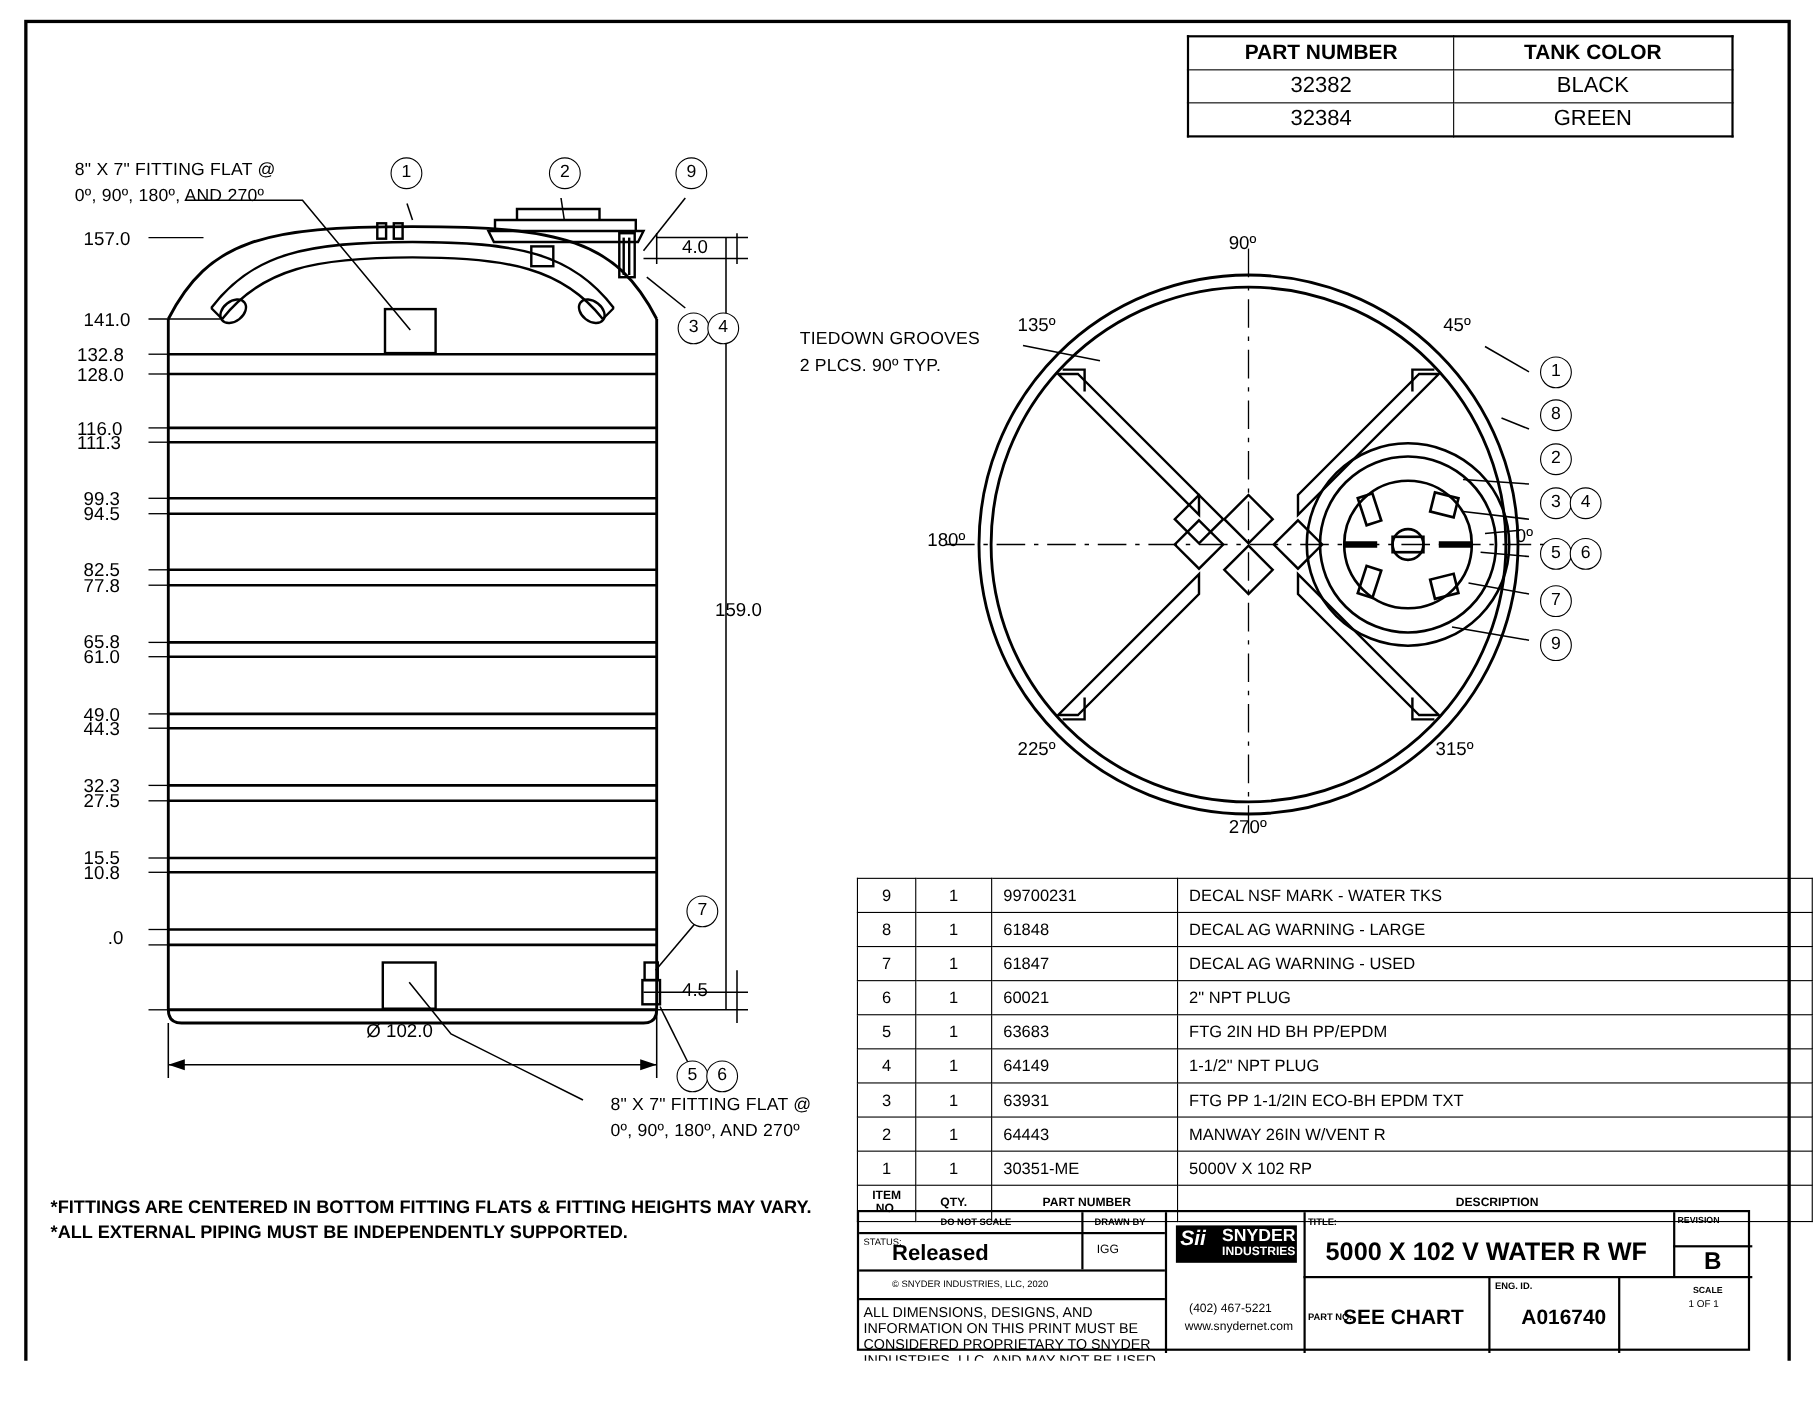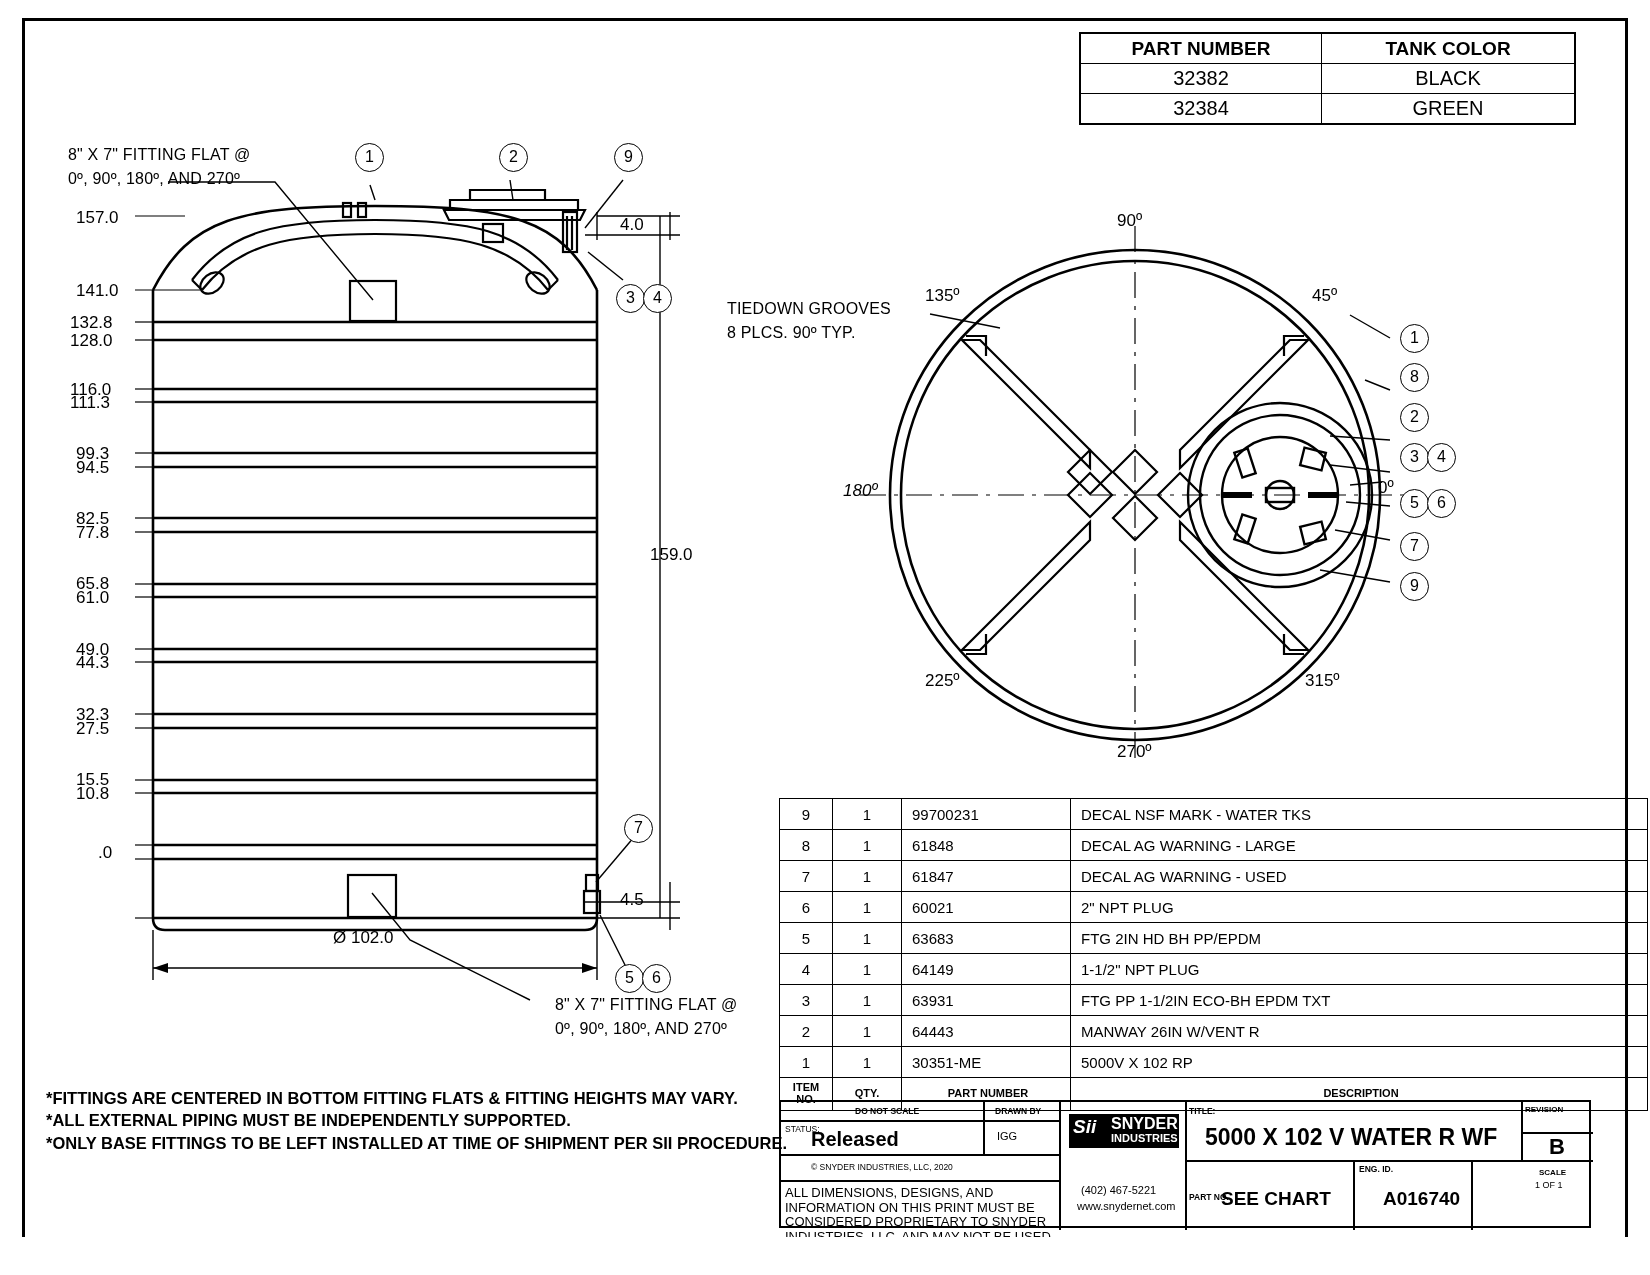--- a/index.html
+++ b/index.html
@@ -276,28 +276,28 @@
     </g>
 
     <g stroke="#000" stroke-width="1.4">
       <line x1="560" y1="275" x2="592" y2="272"></line>
     </g>
   </svg>
 
   <div class="abs dim" style="left:1117px;top:211px;">90º</div>
   <div class="abs dim" style="left:925px;top:286px;">135º</div>
   <div class="abs dim" style="left:1312px;top:286px;">45º</div>
-  <div class="abs dim" style="left:843px;top:481px;font-style:italic;">180º</div>
+  <div class="abs dim" style="left:843px;top:481px;">180º</div>
   <div class="abs dim" style="left:1378px;top:478px;">0º</div>
   <div class="abs dim" style="left:925px;top:671px;">225º</div>
   <div class="abs dim" style="left:1305px;top:671px;">315º</div>
   <div class="abs dim" style="left:1117px;top:742px;">270º</div>
 
   <div class="abs txt" style="left:727px;top:300px;">TIEDOWN GROOVES</div>
-  <div class="abs txt" style="left:727px;top:324px;">8 PLCS. 90º TYP.</div>
+  <div class="abs txt" style="left:727px;top:324px;">2 PLCS. 90º TYP.</div>
 
   <div class="abs circ" style="left:1400px;top:324px;">1</div>
   <div class="abs circ" style="left:1400px;top:363px;">8</div>
   <div class="abs circ" style="left:1400px;top:403px;">2</div>
   <div class="abs circ" style="left:1400px;top:443px;">3</div>
   <div class="abs circ" style="left:1427px;top:443px;">4</div>
   <div class="abs circ" style="left:1400px;top:489px;">5</div>
   <div class="abs circ" style="left:1427px;top:489px;">6</div>
   <div class="abs circ" style="left:1400px;top:532px;">7</div>
   <div class="abs circ" style="left:1400px;top:572px;">9</div>
@@ -409,17 +409,16 @@
 
     <div class="abs tiny bold" style="left:408px;top:62px;margin-top:28px;">PART NO.</div>
     <div class="abs" style="left:440px;top:86px;font-size:19px;font-weight:bold;">SEE CHART</div>
     <div class="abs tiny bold" style="left:578px;top:62px;">ENG. ID.</div>
     <div class="abs" style="left:602px;top:86px;font-size:19px;font-weight:bold;">A016740</div>
   </div>
 
   <div class="notes">
     <div>*FITTINGS ARE CENTERED IN BOTTOM FITTING FLATS &amp; FITTING HEIGHTS MAY VARY.</div>
     <div>*ALL EXTERNAL PIPING MUST BE INDEPENDENTLY SUPPORTED.</div>
-    <div>*ONLY BASE FITTINGS TO BE LEFT INSTALLED AT TIME OF SHIPMENT PER SII PROCEDURE.</div>
     <div style="height:6px;"></div>
   </div>
 
 </div>
 
 </body></html>

